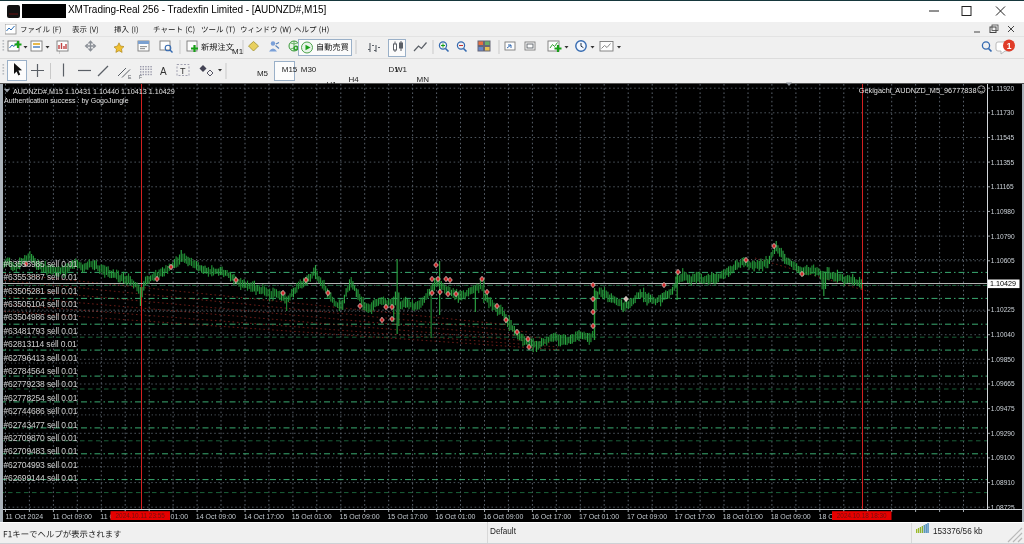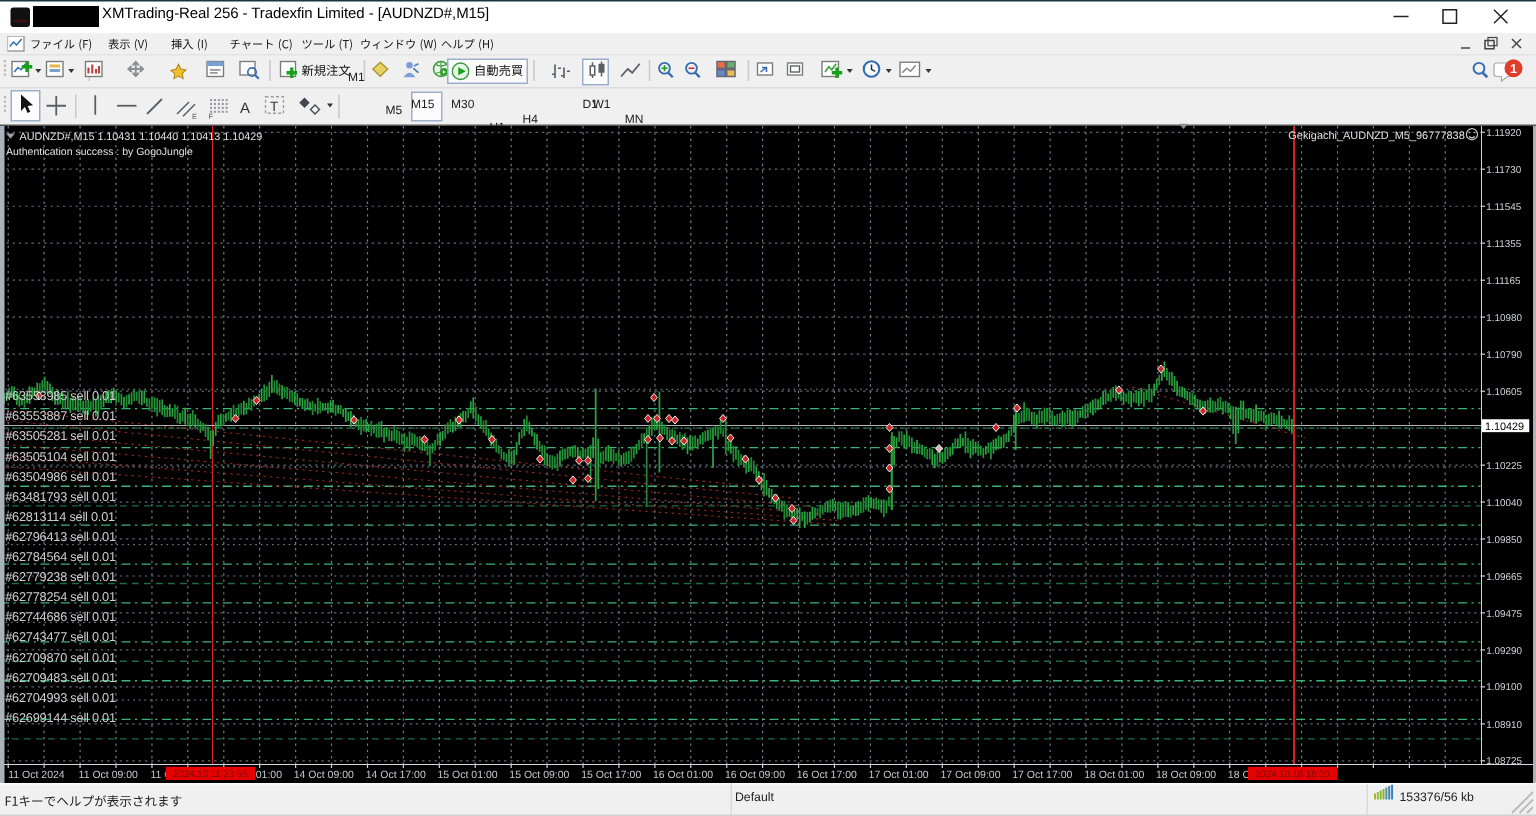--- a/index.html
+++ b/index.html
@@ -361,21 +361,21 @@
     <rect x="177" y="64.5" width="12" height="11" fill="none" stroke="#99a" stroke-width="0.9" stroke-dasharray="2,1.5"></rect>
     <text x="180" y="74" font-size="9" fill="#333" font-family="Liberation Sans,sans-serif">T</text>
     <path d="M203 65 l3.5 3.5 -3.5 3.5 -3.5-3.5 Z" fill="#445"></path>
     <path d="M210 70 l3 3 -3 3 -3-3 Z" fill="none" stroke="#445" stroke-width="0.9"></path>
     <path d="M218 69 l4 0 l-2 2.6 Z" fill="#333"></path>
     <line x1="226" y1="63" x2="226" y2="79" stroke="#c9c9c9" stroke-width="1"></line>
   </svg>
 <div class="abs" style="left:232px;top:47px;width:19px;text-align:left;font-size:8px;color:#222">M1</div>
 <div class="abs" style="left:253px;top:69px;width:19px;text-align:center;font-size:8px;color:#222">M5</div>
 <div class="abs" style="left:274px;top:60.5px;width:21px;height:20px;background:#fcfcfc;border:1px solid #9ab0c8"></div>
-<div class="abs" style="left:274px;top:65px;width:21px;text-align:left;font-size:8px;color:#222">M15</div>
+<div class="abs" style="left:274px;top:65px;width:31px;text-align:center;font-size:8px;color:#222">M15</div>
 <div class="abs" style="left:298px;top:65px;width:21px;text-align:center;font-size:8px;color:#222">M30</div>
 <div class="abs" style="left:322px;top:80px;width:19px;text-align:center;font-size:8px;color:#222">H1</div>
 <div class="abs" style="left:344px;top:75px;width:19px;text-align:center;font-size:8px;color:#222">H4</div>
 <div class="abs" style="left:384px;top:65px;width:19px;text-align:center;font-size:8px;color:#222">D1</div>
 <div class="abs" style="left:388px;top:65px;width:19px;text-align:right;font-size:8px;color:#222">W1</div>
 <div class="abs" style="left:410px;top:75px;width:19px;text-align:right;font-size:8px;color:#222">MN</div>
 <svg width="1024" height="544" viewBox="0 0 1024 544" style="position:absolute;left:0;top:0">
     <rect x="0" y="84" width="1024" height="438" fill="#000000"></rect>
     <g stroke="#707a86" stroke-width="0.8" stroke-dasharray="1.6,2.6">
       <line x1="5.5" y1="84" x2="5.5" y2="509"></line>

